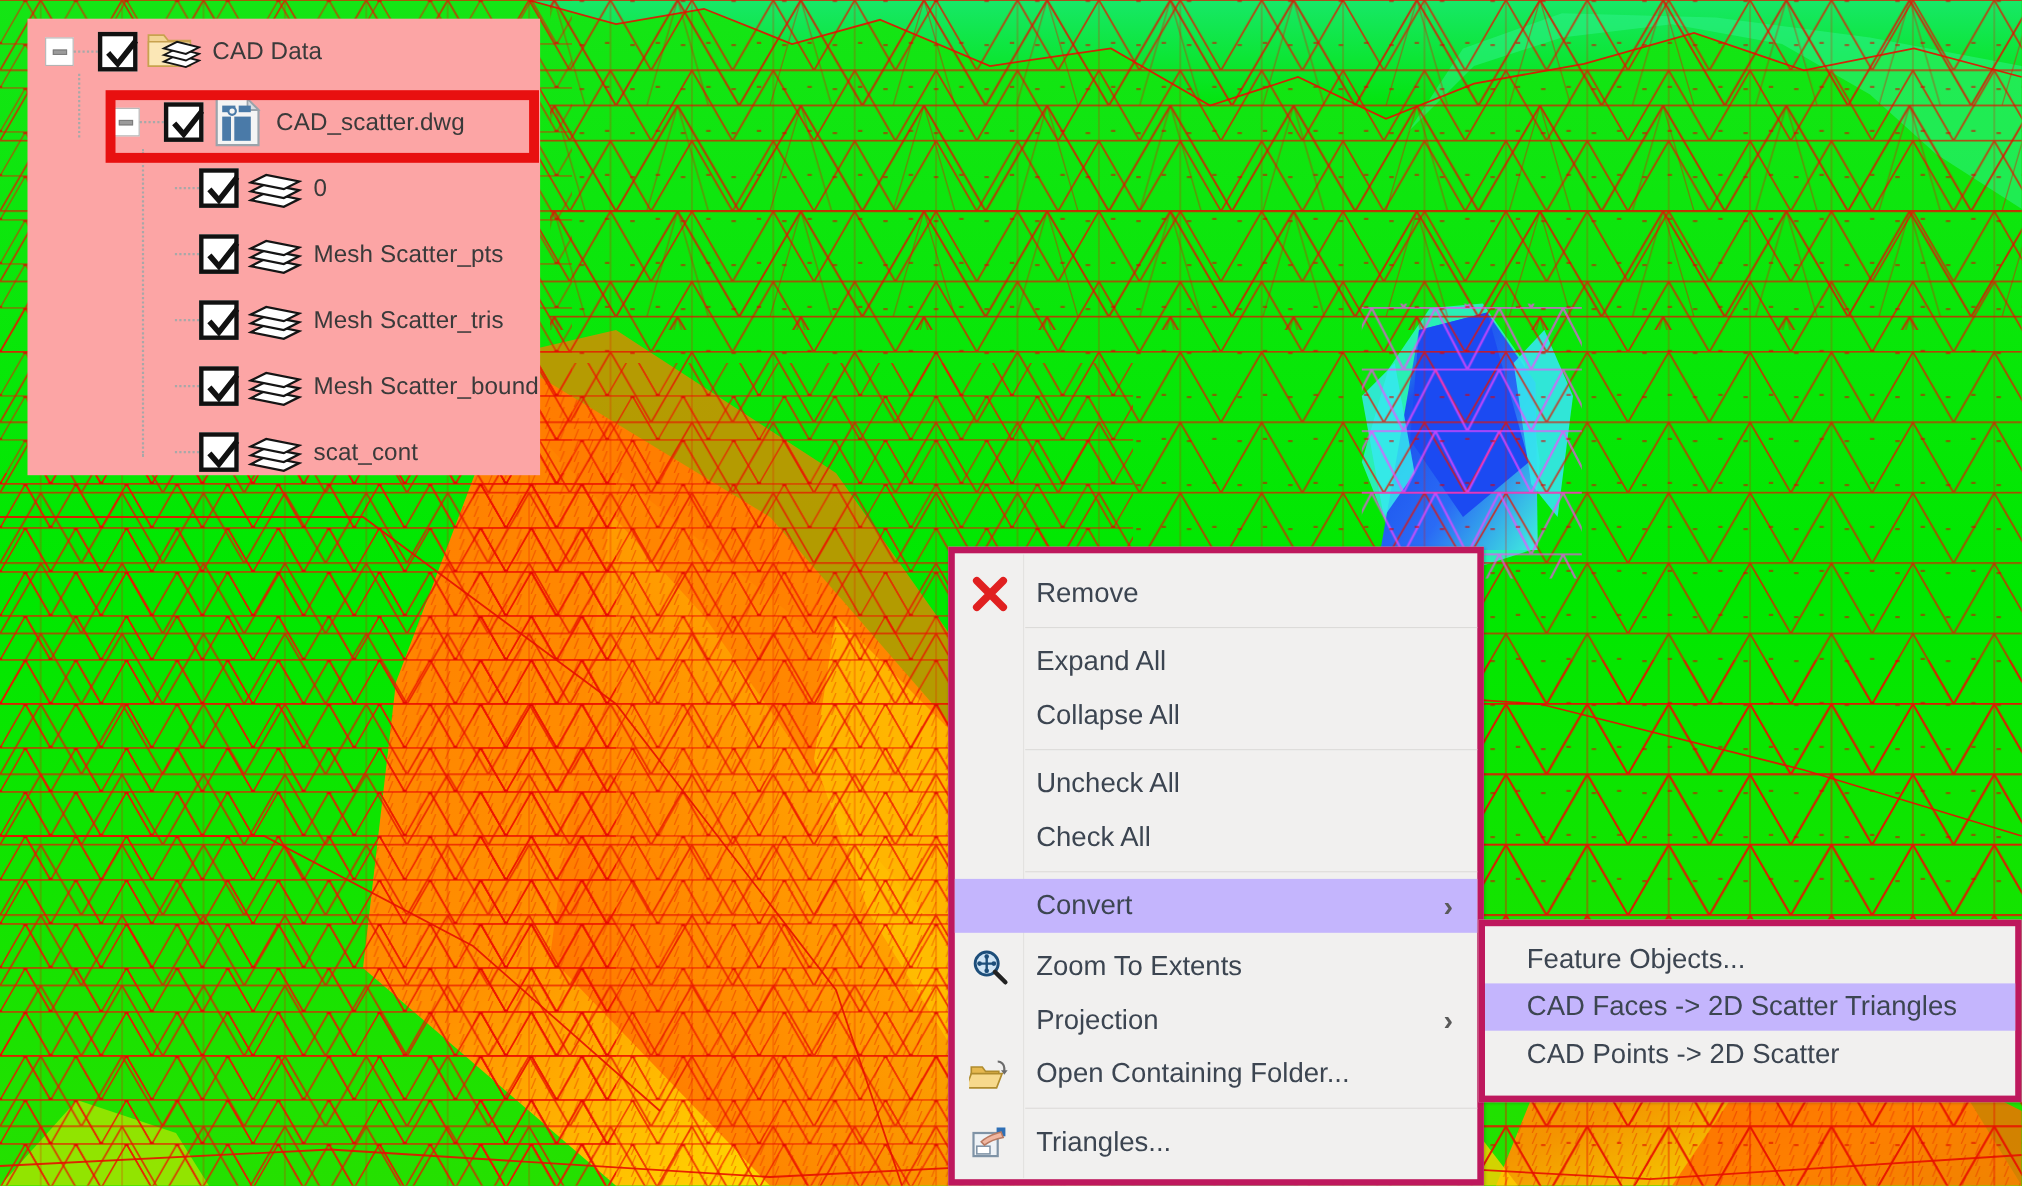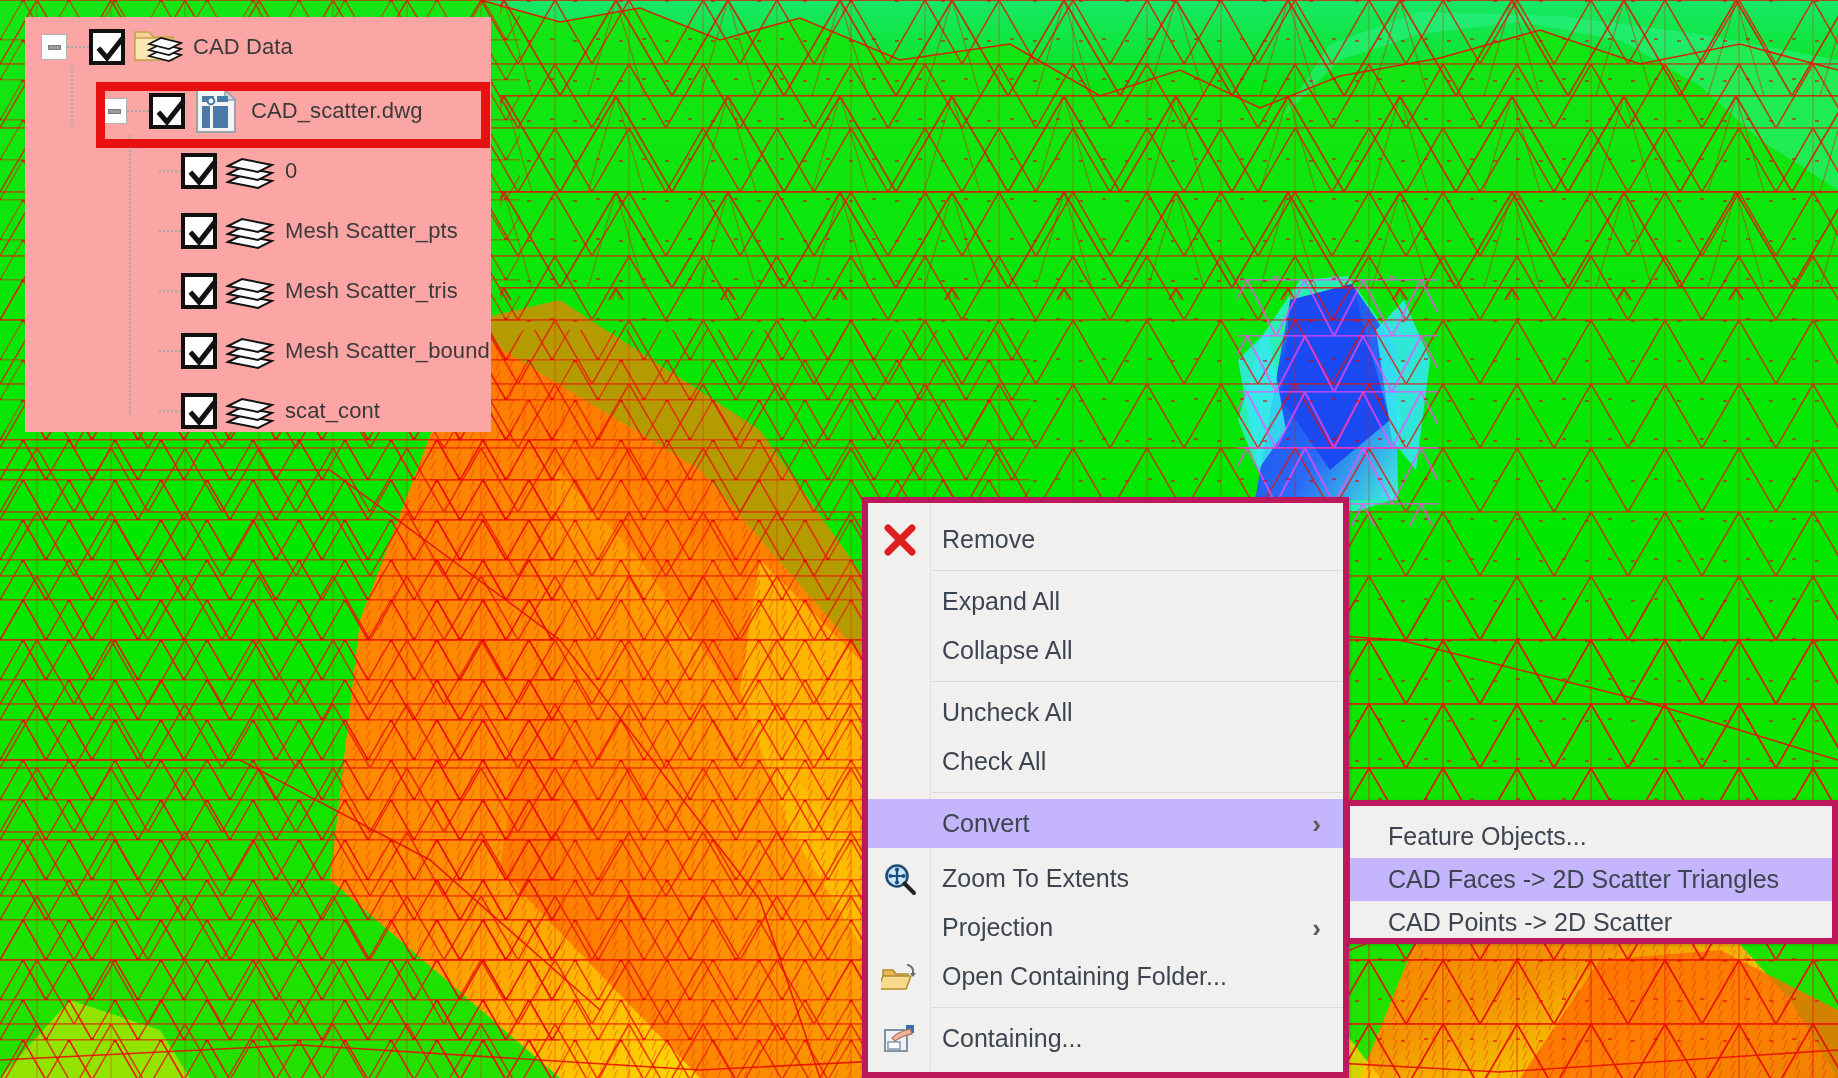--- a/index.html
+++ b/index.html
@@ -140,22 +140,22 @@
     font-weight: bold;
   }
   .sep {
     height: 1px;
     background: #dcdbd9;
     margin: 6px 0 6px 64px;
   }
 
   
   #sub-menu {
-    left: 1344px; top: 800px;
-    width: 494px; height: 144px;
+    left: 1344px; top: 836px;
+    width: 494px; height: 166px;
   }
   #sub-menu .mi {
     padding-left: 38px;
     height: 43px;
   }
 </style>
 </head>
 <body>
 
 <div id="root">
@@ -485,21 +485,21 @@
 
     <div class="mi">
       <span class="mi-icon">
         <svg width="36" height="34" viewBox="0 0 36 34">
           <rect x="3" y="8" width="22" height="21" fill="#eef2f6" stroke="#7f93a6" stroke-width="2"></rect>
           <rect x="6" y="20" width="12" height="7" fill="#ffffff" stroke="#7f93a6" stroke-width="1.4"></rect>
           <rect x="24" y="3" width="8" height="8" fill="#2f6fb5"></rect>
           <path d="M10,16 C16,10 22,9 28,7 L30,12 C24,13 18,15 13,19 Z" fill="#f0b6a0" stroke="#b87a62" stroke-width="1.4"></path>
         </svg>
       </span>
-      <span>Containing...</span>
+      <span>Triangles...</span>
     </div>
   </div>
 
   <div class="menu" id="sub-menu">
     <div class="mi" style="margin-top:9px;">
       <span>Feature Objects...</span>
     </div>
     <div class="mi sel">
       <span>CAD Faces -&gt; 2D Scatter Triangles</span>
     </div>

